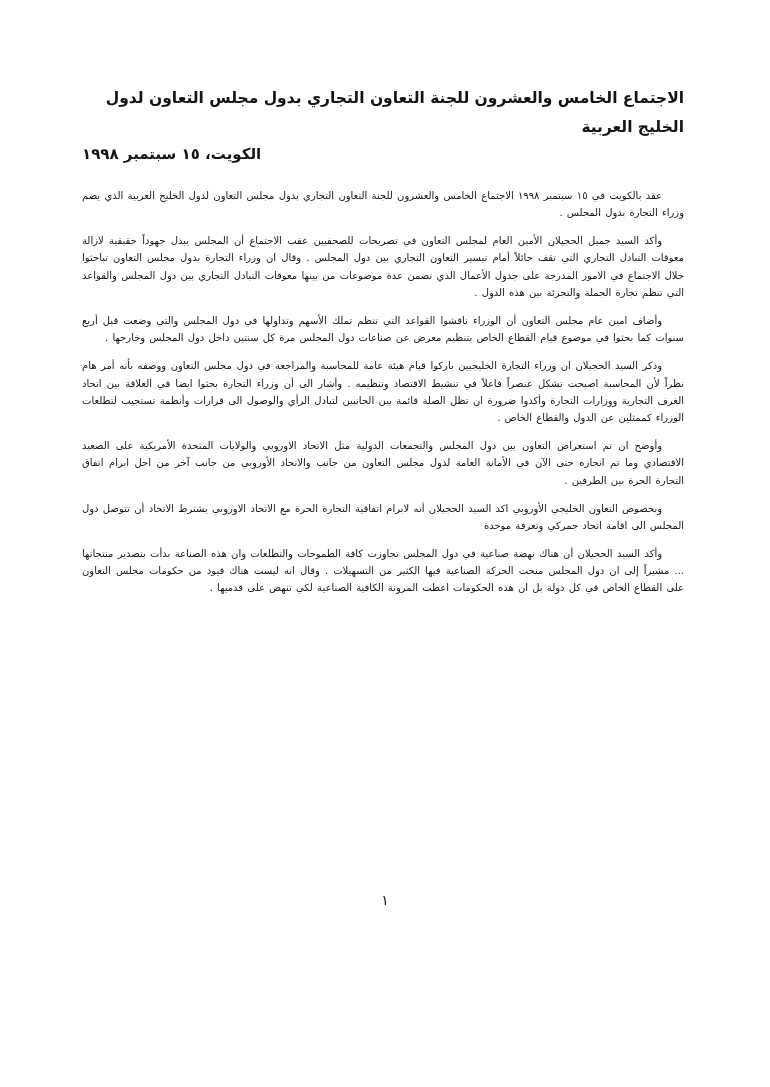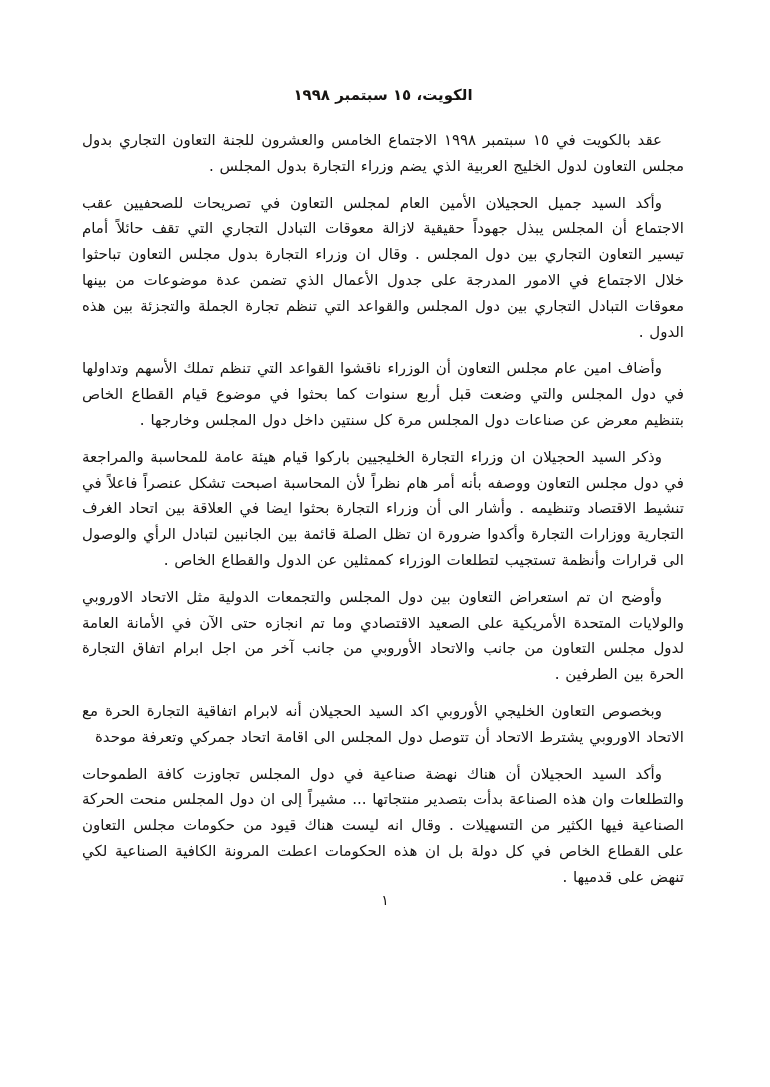--- a/index.html
+++ b/index.html
@@ -33,25 +33,25 @@
     font-weight: bold;
     line-height: 1.9;
     margin: 0;
     text-align: right;
     letter-spacing: 0.2px;
   }
   .doc-subtitle {
     font-size: 15px;
     font-weight: bold;
     margin-top: 2px;
-    text-align: center;
+    text-align: left;
   }
   .doc-body p {
     margin: 0 0 11px 0;
-    font-size: 15px;
+    font-size: 10px;
     line-height: 1.72;
     text-align: justify;
     text-indent: 22px;
     word-spacing: 1px;
   }
   .page-footer {
     position: absolute;
     top: 890px;
     left: 0;
     right: 0;
@@ -62,20 +62,21 @@
     color: #161412;
   }
 </style>
 </head>
 <body>
 
 <div class="page" lang="ar" dir="rtl">
   <div class="doc-inner">
 
     <header class="doc-header">
+      <h1 class="doc-title">الاجتماع الخامس والعشرون للجنة التعاون التجاري بدول مجلس التعاون لدول الخليج العربية</h1>
       <div class="doc-subtitle">الكويت، ١٥ سبتمبر ١٩٩٨</div>
     </header>
 
     <main class="doc-body">
       <p>عقد بالكويت في ١٥ سبتمبر ١٩٩٨ الاجتماع الخامس والعشرون للجنة التعاون التجاري بدول مجلس التعاون لدول الخليج العربية الذي يضم وزراء التجارة بدول المجلس .</p>
       <p>وأكد السيد جميل الحجيلان الأمين العام لمجلس التعاون في تصريحات للصحفيين عقب الاجتماع أن المجلس يبذل جهوداً حقيقية لازالة معوقات التبادل التجاري التي تقف حائلاً أمام تيسير التعاون التجاري بين دول المجلس . وقال ان وزراء التجارة بدول مجلس التعاون تباحثوا خلال الاجتماع في الامور المدرجة على جدول الأعمال الذي تضمن عدة موضوعات من بينها معوقات التبادل التجاري بين دول المجلس والقواعد التي تنظم تجارة الجملة والتجزئة بين هذه الدول .</p>
       <p>وأضاف امين عام مجلس التعاون أن الوزراء ناقشوا القواعد التي تنظم تملك الأسهم وتداولها في دول المجلس والتي وضعت قبل أربع سنوات كما بحثوا في موضوع قيام القطاع الخاص بتنظيم معرض عن صناعات دول المجلس مرة كل سنتين داخل دول المجلس وخارجها .</p>
       <p>وذكر السيد الحجيلان ان وزراء التجارة الخليجيين باركوا قيام هيئة عامة للمحاسبة والمراجعة في دول مجلس التعاون ووصفه بأنه أمر هام نظراً لأن المحاسبة اصبحت تشكل عنصراً فاعلاً في تنشيط الاقتصاد وتنظيمه . وأشار الى أن وزراء التجارة بحثوا ايضا في العلاقة بين اتحاد الغرف التجارية ووزارات التجارة وأكدوا ضرورة ان تظل الصلة قائمة بين الجانبين لتبادل الرأي والوصول الى قرارات وأنظمة تستجيب لتطلعات الوزراء كممثلين عن الدول والقطاع الخاص .</p>
       <p>وأوضح ان تم استعراض التعاون بين دول المجلس والتجمعات الدولية مثل الاتحاد الاوروبي والولايات المتحدة الأمريكية على الصعيد الاقتصادي وما تم انجازه حتى الآن في الأمانة العامة لدول مجلس التعاون من جانب والاتحاد الأوروبي من جانب آخر من اجل ابرام اتفاق التجارة الحرة بين الطرفين .</p>
       <p>وبخصوص التعاون الخليجي الأوروبي اكد السيد الحجيلان أنه لابرام اتفاقية التجارة الحرة مع الاتحاد الاوروبي يشترط الاتحاد أن تتوصل دول المجلس الى اقامة اتحاد جمركي وتعرفة موحدة</p>

